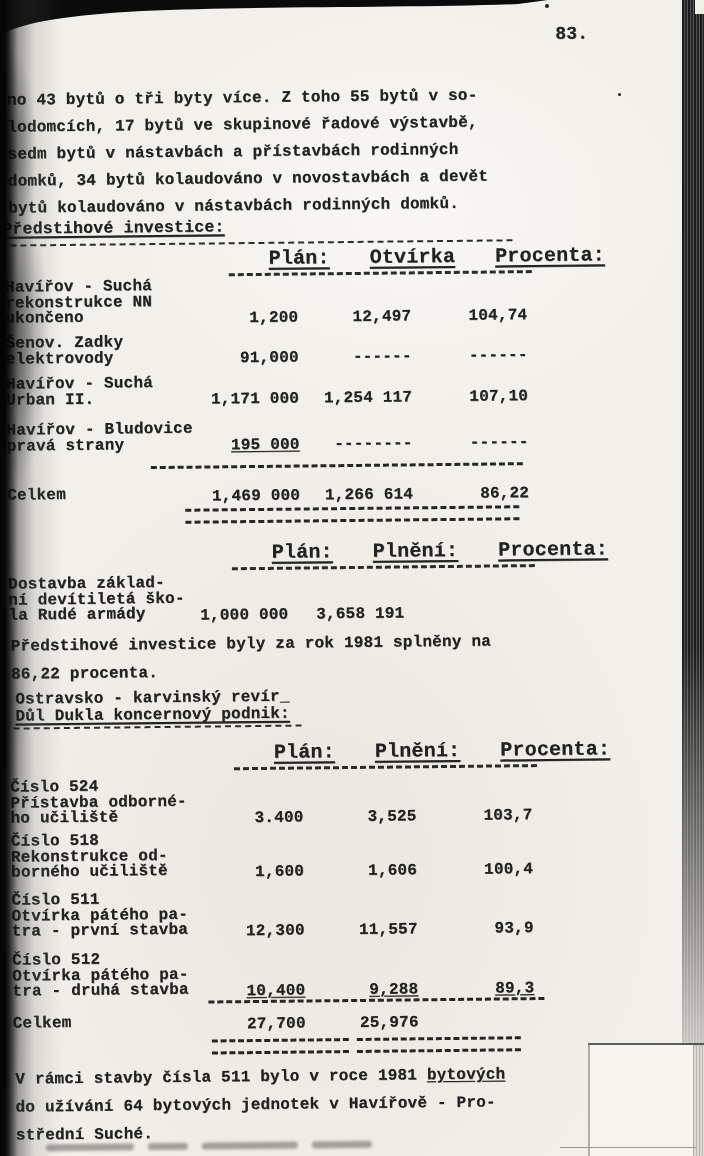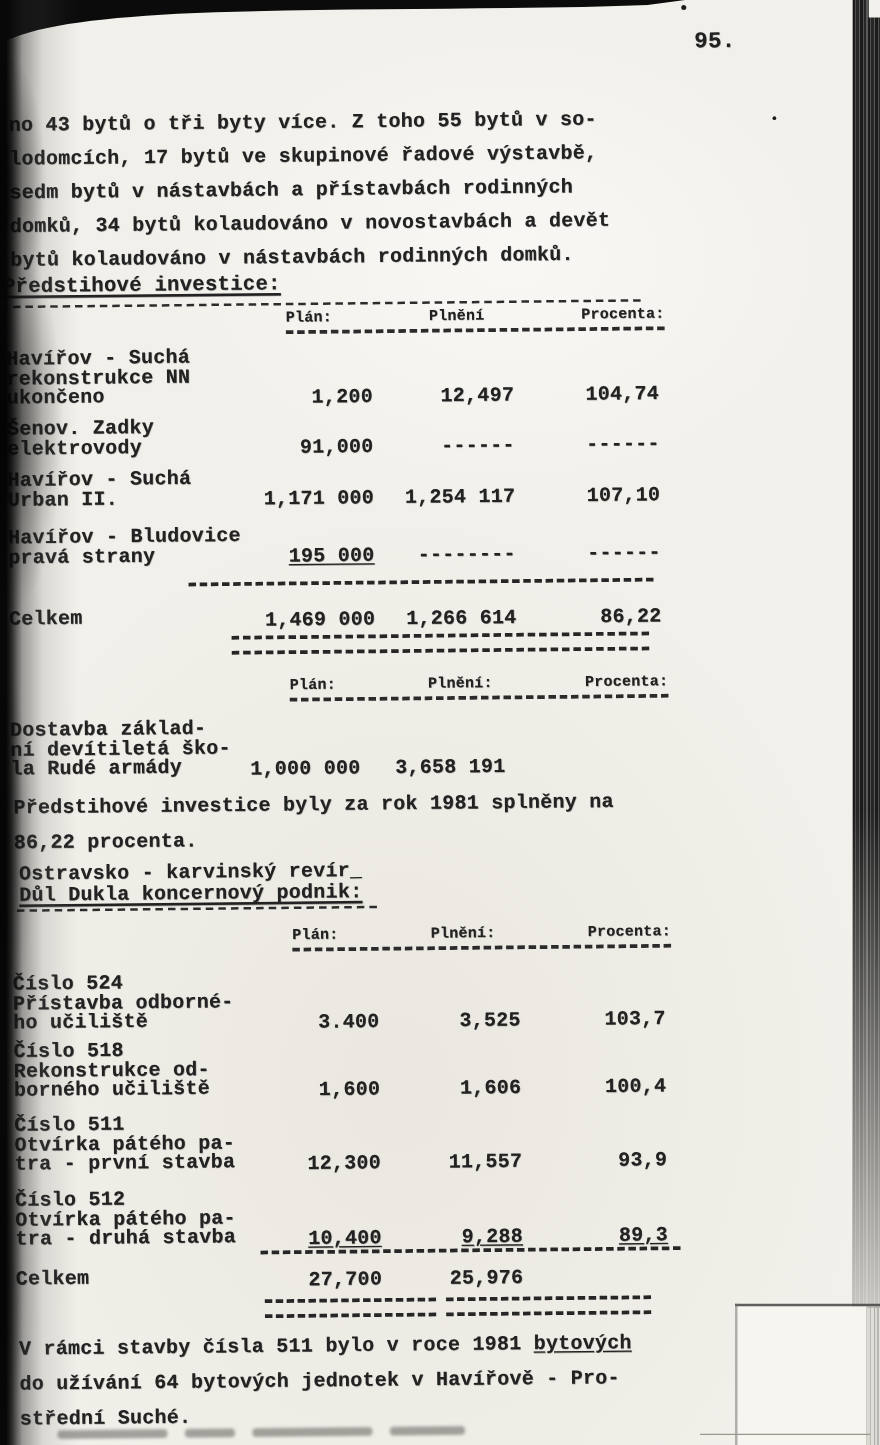--- a/index.html
+++ b/index.html
@@ -24,23 +24,23 @@
        color:#222;font-size:16px;letter-spacing:.2px;text-shadow:0.35px 0.4px 0.55px rgba(10,10,10,.5);}
   .c1{left:173px;width:120px;}
   .c2{left:286px;width:120px;}
   .c3{left:402px;width:120px;}
   .ul{text-decoration:underline;text-underline-offset:2px;}
   .thead{
     position:absolute;left:232px;width:303px;display:flex;justify-content:space-between;
     border-bottom:3px dashed #2b2b2b;padding-bottom:3px;
   }
   .thead span{
-    font-weight:700;color:#222;font-size:12px;letter-spacing:.2px;
+    font-weight:700;color:#222;font-size:20px;letter-spacing:.2px;
     text-shadow:0.35px 0.4px 0.55px rgba(10,10,10,.5);
-    text-underline-offset:4px;text-decoration-thickness:1.5px;
+    text-decoration:underline;text-underline-offset:4px;text-decoration-thickness:1.5px;margin-left:40px;
   }
   .dashline{position:absolute;height:0;border-top:2.5px dashed #2c2c2c;}
   .dsep{position:absolute;height:0;border-top:3px dashed #262626;}
   .eqline{position:absolute;height:9px;border-top:3px dashed #262626;border-bottom:3px dashed #262626;}
   
   .leftband{position:absolute;left:0;top:0;bottom:0;width:90px;pointer-events:none;z-index:6;
     background:
       radial-gradient(62px 210px at 6px 340px, rgba(0,0,0,.50), transparent 72%),
       radial-gradient(48px 150px at 3px 150px, rgba(0,0,0,.45), transparent 72%),
       radial-gradient(36px 230px at 0px 690px, rgba(0,0,0,.30), transparent 72%),
@@ -63,34 +63,34 @@
   .speck{position:absolute;background:#1d1d1d;border-radius:50%;z-index:5;}
   .smudge{position:absolute;display:flex;gap:14px;filter:blur(1.4px);opacity:.5;z-index:2;}
   .smudge i{display:block;height:7px;background:#565350;border-radius:3px;}
 </style>
 </head>
 <body>
 
 <div class="page">
   <div class="content">
 
-    <div class="t" style="left:561px;top:26px;font-size:18px;">95.</div>
+    <div class="t" style="left:561px;top:26px;font-size:18px;">83.</div>
 
     <div class="t para" style="left:12px;top:84px;width:540px;">no 43 bytů o tři byty více. Z toho 55 bytů v so-
 lodomcích, 17 bytů ve skupinové řadové výstavbě,
 sedm bytů v nástavbách a přístavbách rodinných
 domků, 34 bytů kolaudováno v novostavbách a devět
 bytů kolaudováno v nástavbách rodinných domků.</div>
 
     <div class="t hd" style="left:6px;top:216px;font-size:16.5px;">Předstihové investice:</div>
     <div class="dashline" style="left:4px;top:241px;width:512px;"></div>
 
     <div class="thead" style="top:246px;">
       <span>Plán:</span>
-      <span>Plnění</span>
+      <span>Otvírka</span>
       <span>Procenta:</span>
     </div>
 
     <div class="row" style="top:277px;height:47px;">
       <div class="t lbl" style="position:static;">Havířov - Suchá
 rekonstrukce NN
 ukončeno</div>
       <span class="num c1">1,200</span>
       <span class="num c2">12,497</span>
       <span class="num c3">104,74</span>

